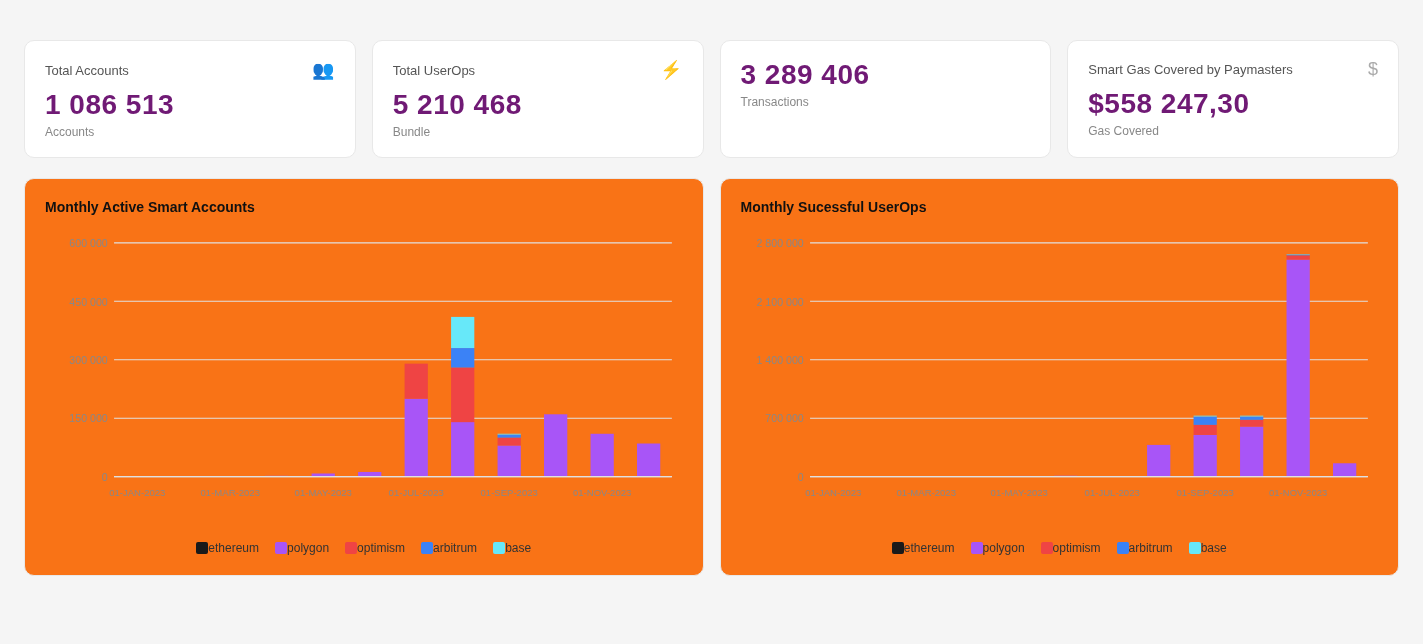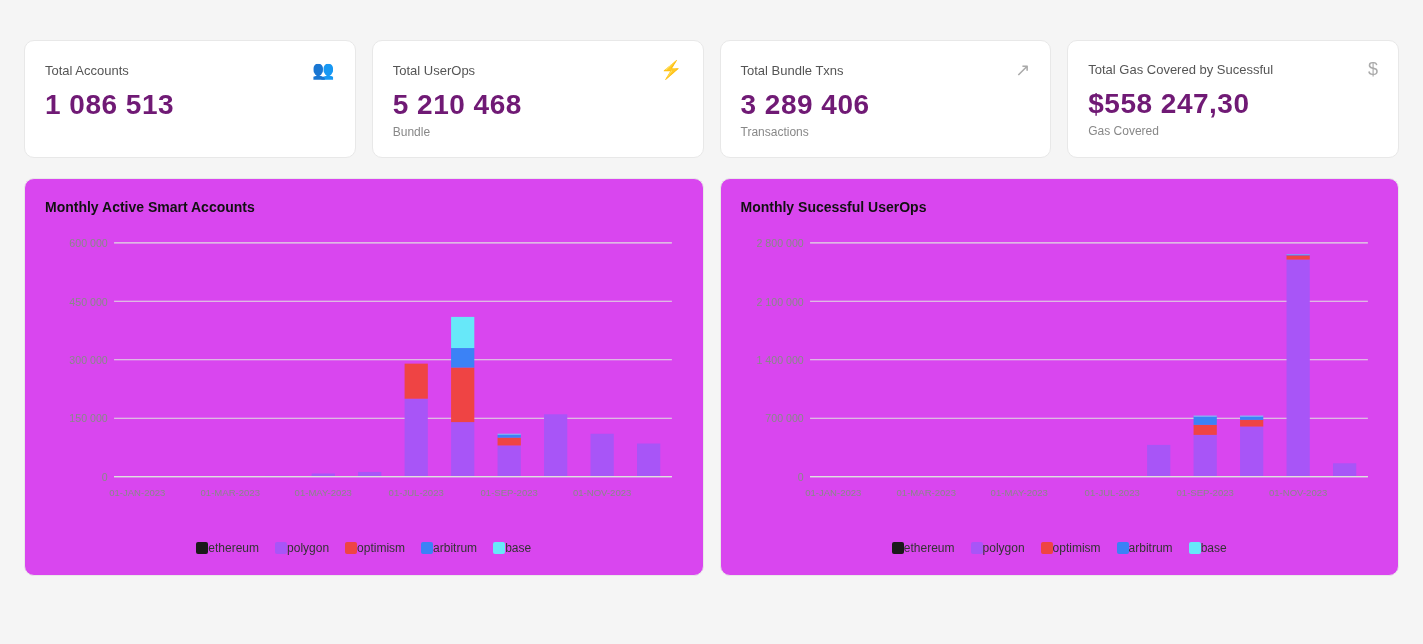--- a/index.html
+++ b/index.html
@@ -52,21 +52,21 @@
     .stat-sublabel {
       font-size: 12px;
       color: #888;
     }
     .charts-row {
       display: grid;
       grid-template-columns: 1fr 1fr;
       gap: 16px;
     }
     .chart-card {
-      background: #d946ef;
+      background: #f97316;
       border-radius: 10px;
       padding: 20px;
       border: 1px solid #e8e8e8;
     }
     .chart-title {
       font-size: 14px;
       font-weight: 700;
       margin-bottom: 16px;
       color: #111;
     }
@@ -99,40 +99,37 @@
 <h1 class="page-title"></h1>
 
 <div class="stats-row">
 
 <div class="stat-card">
     <div class="stat-card-header">
       <span class="stat-label">Total Accounts</span>
       <span class="stat-icon">👥</span>
     </div>
     <div class="stat-value">1 086 513</div>
+    <div class="stat-sublabel">Accounts</div>
   </div>
     <div class="stat-card">
     <div class="stat-card-header">
       <span class="stat-label">Total UserOps</span>
       <span class="stat-icon">⚡</span>
     </div>
     <div class="stat-value">5 210 468</div>
     <div class="stat-sublabel">Bundle</div>
   </div>
     <div class="stat-card">
-    <div class="stat-card-header">
-      <span class="stat-label">Total Bundle Txns</span>
-      <span class="stat-icon">↗</span>
-    </div>
     <div class="stat-value">3 289 406</div>
     <div class="stat-sublabel">Transactions</div>
   </div>
     <div class="stat-card">
     <div class="stat-card-header">
-      <span class="stat-label">Total Gas Covered by Sucessful</span>
+      <span class="stat-label">Smart Gas Covered by Paymasters</span>
       <span class="stat-icon">$</span>
     </div>
     <div class="stat-value">$558 247,30</div>
     <div class="stat-sublabel">Gas Covered</div>
   </div>
   </div>
 
 <div class="charts-row">
 
 <div class="chart-card">

